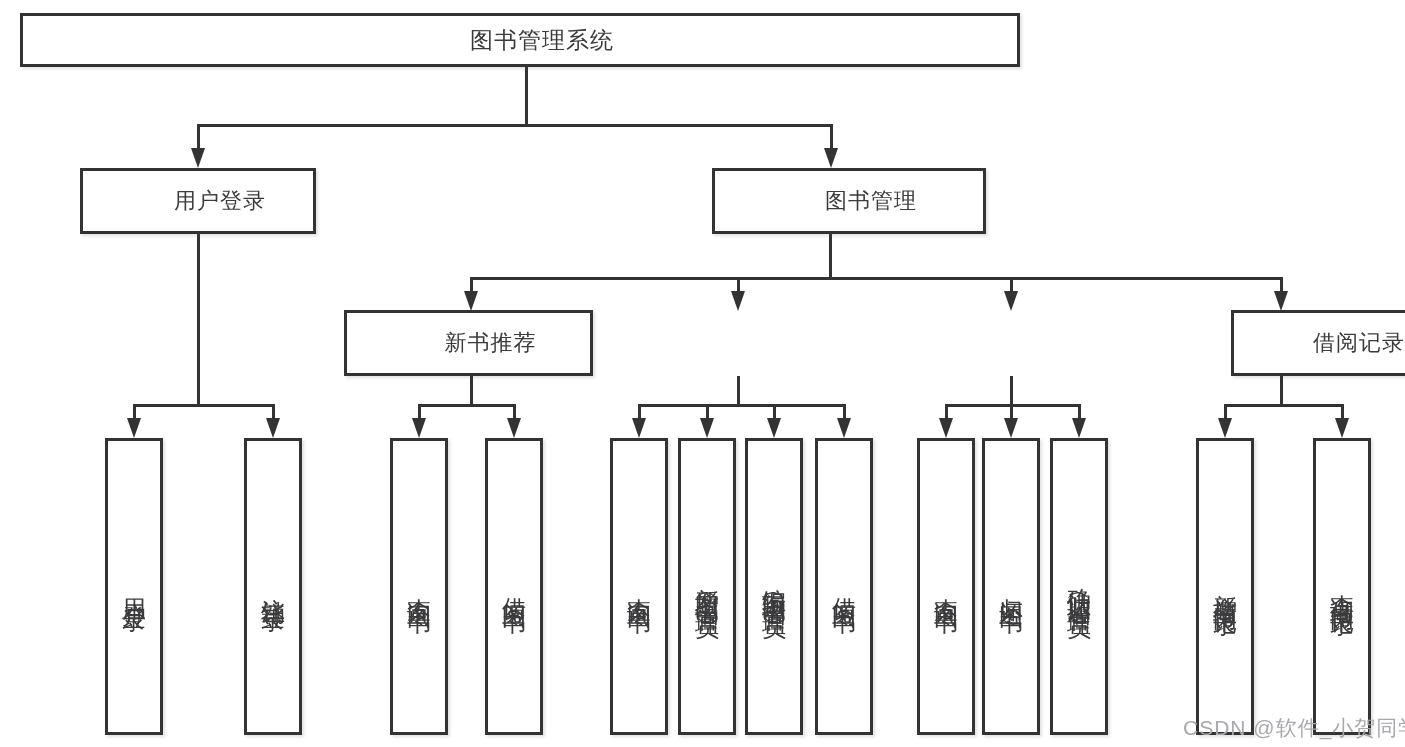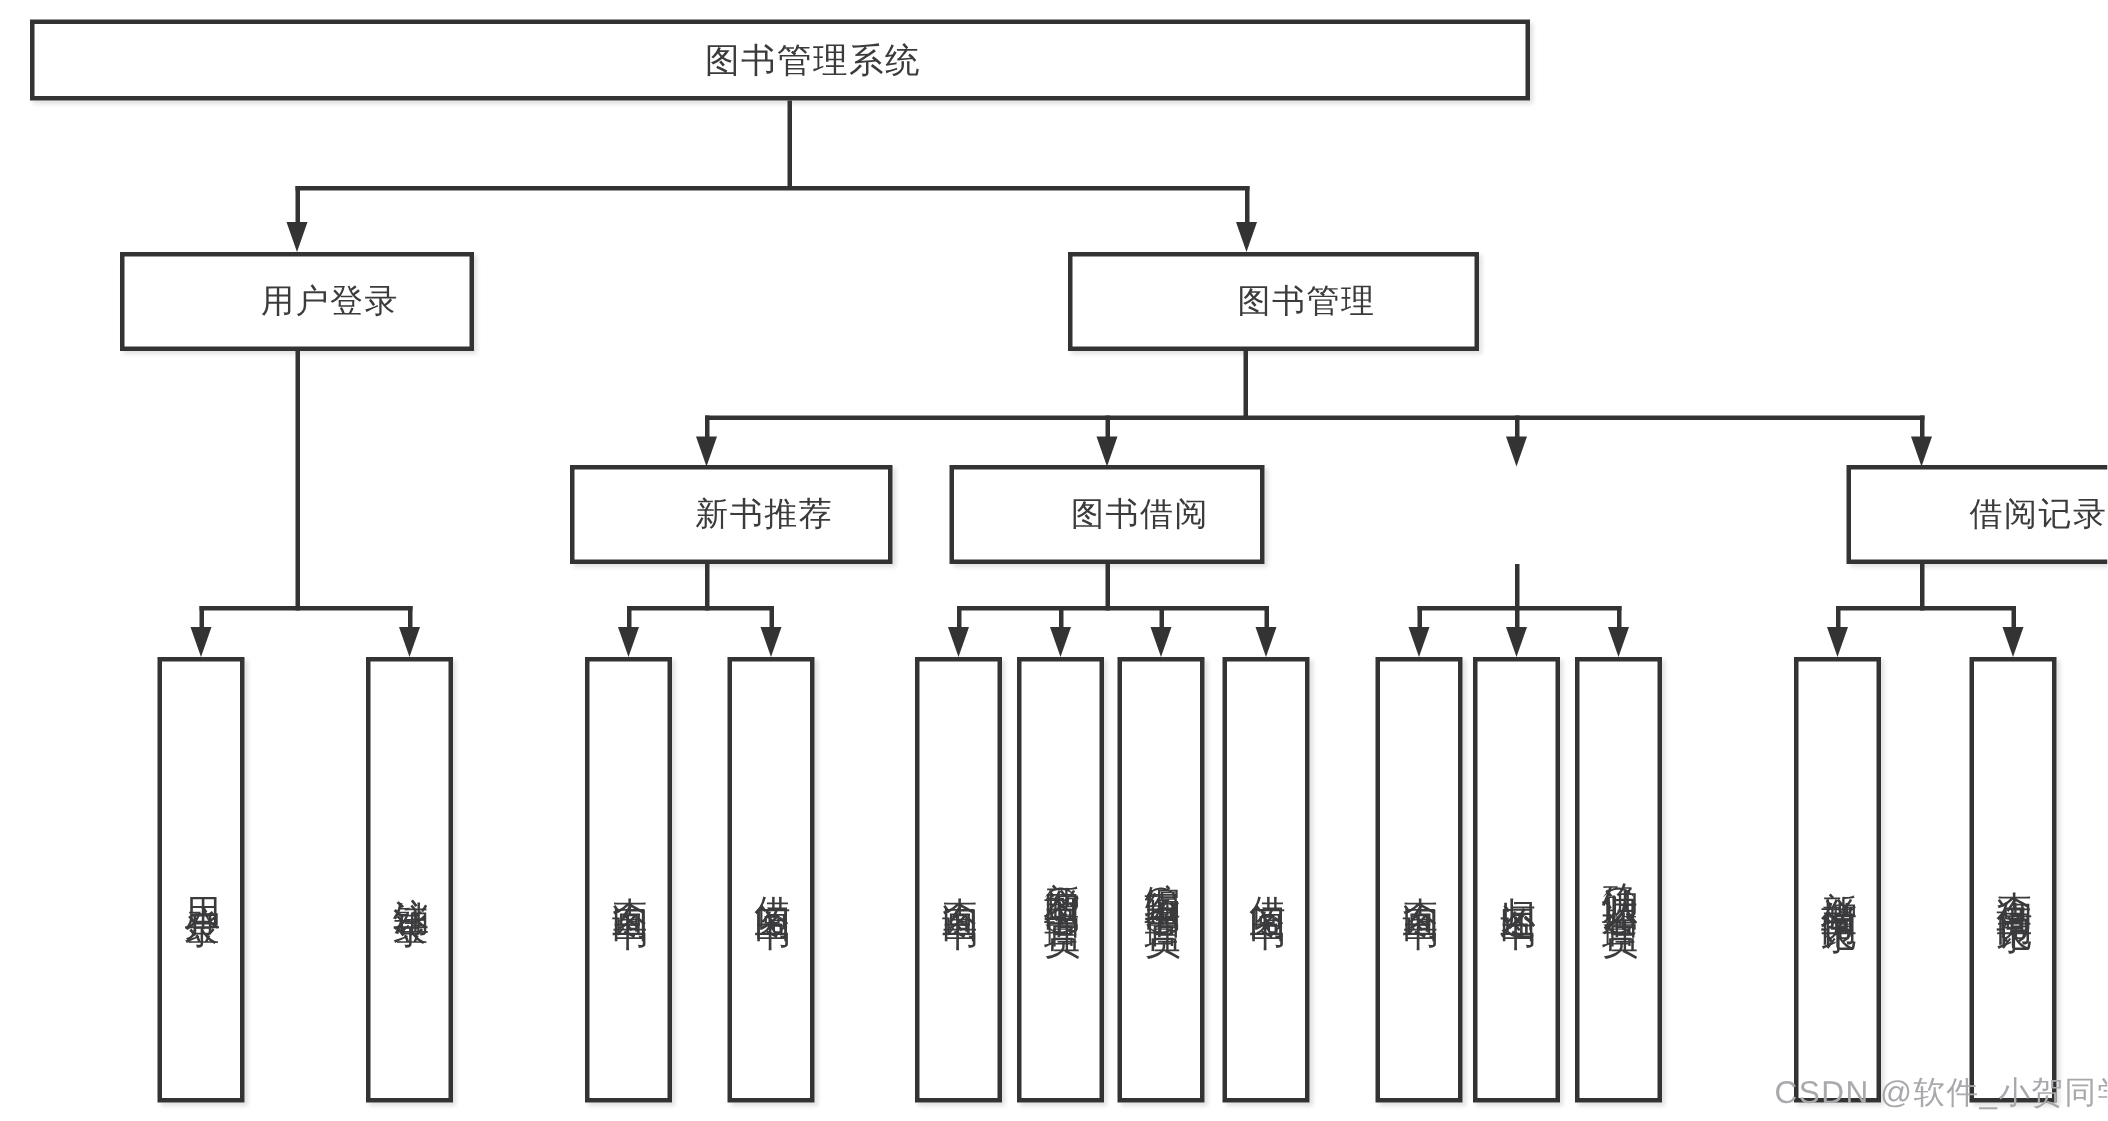--- a/index.html
+++ b/index.html
@@ -75,27 +75,24 @@
   </div>
 
   <div class="box hbox" style="left:80px; top:168px; width:236px; height:66px;">
     <span>用户登录</span>
   </div>
 
   <div class="box hbox" style="left:712px; top:168px; width:274px; height:66px;">
     <span>图书管理</span>
   </div>
 
-  <div class="box hbox" style="left:380px; top:310px; width:215px; height:66px;">
+  <div class="box hbox" style="left:344px; top:310px; width:249px; height:66px;">
     <span>新书推荐</span>
   </div>
 
-  <div class="box hbox" style="left:633px; top:310px; width:210px; height:66px;">
-    <span>图书借阅</span>
-  </div>
 
 
   <div class="box hbox" style="left:1231px; top:310px; width:212px; height:66px;">
     <span>借阅记录</span>
   </div>
 
   <div class="box vbox" style="left:105px; top:438px; height:297px;">
     <span class="vtext">用户登录</span>
   </div>
   <div class="box vbox" style="left:244px; top:438px; height:297px;">

